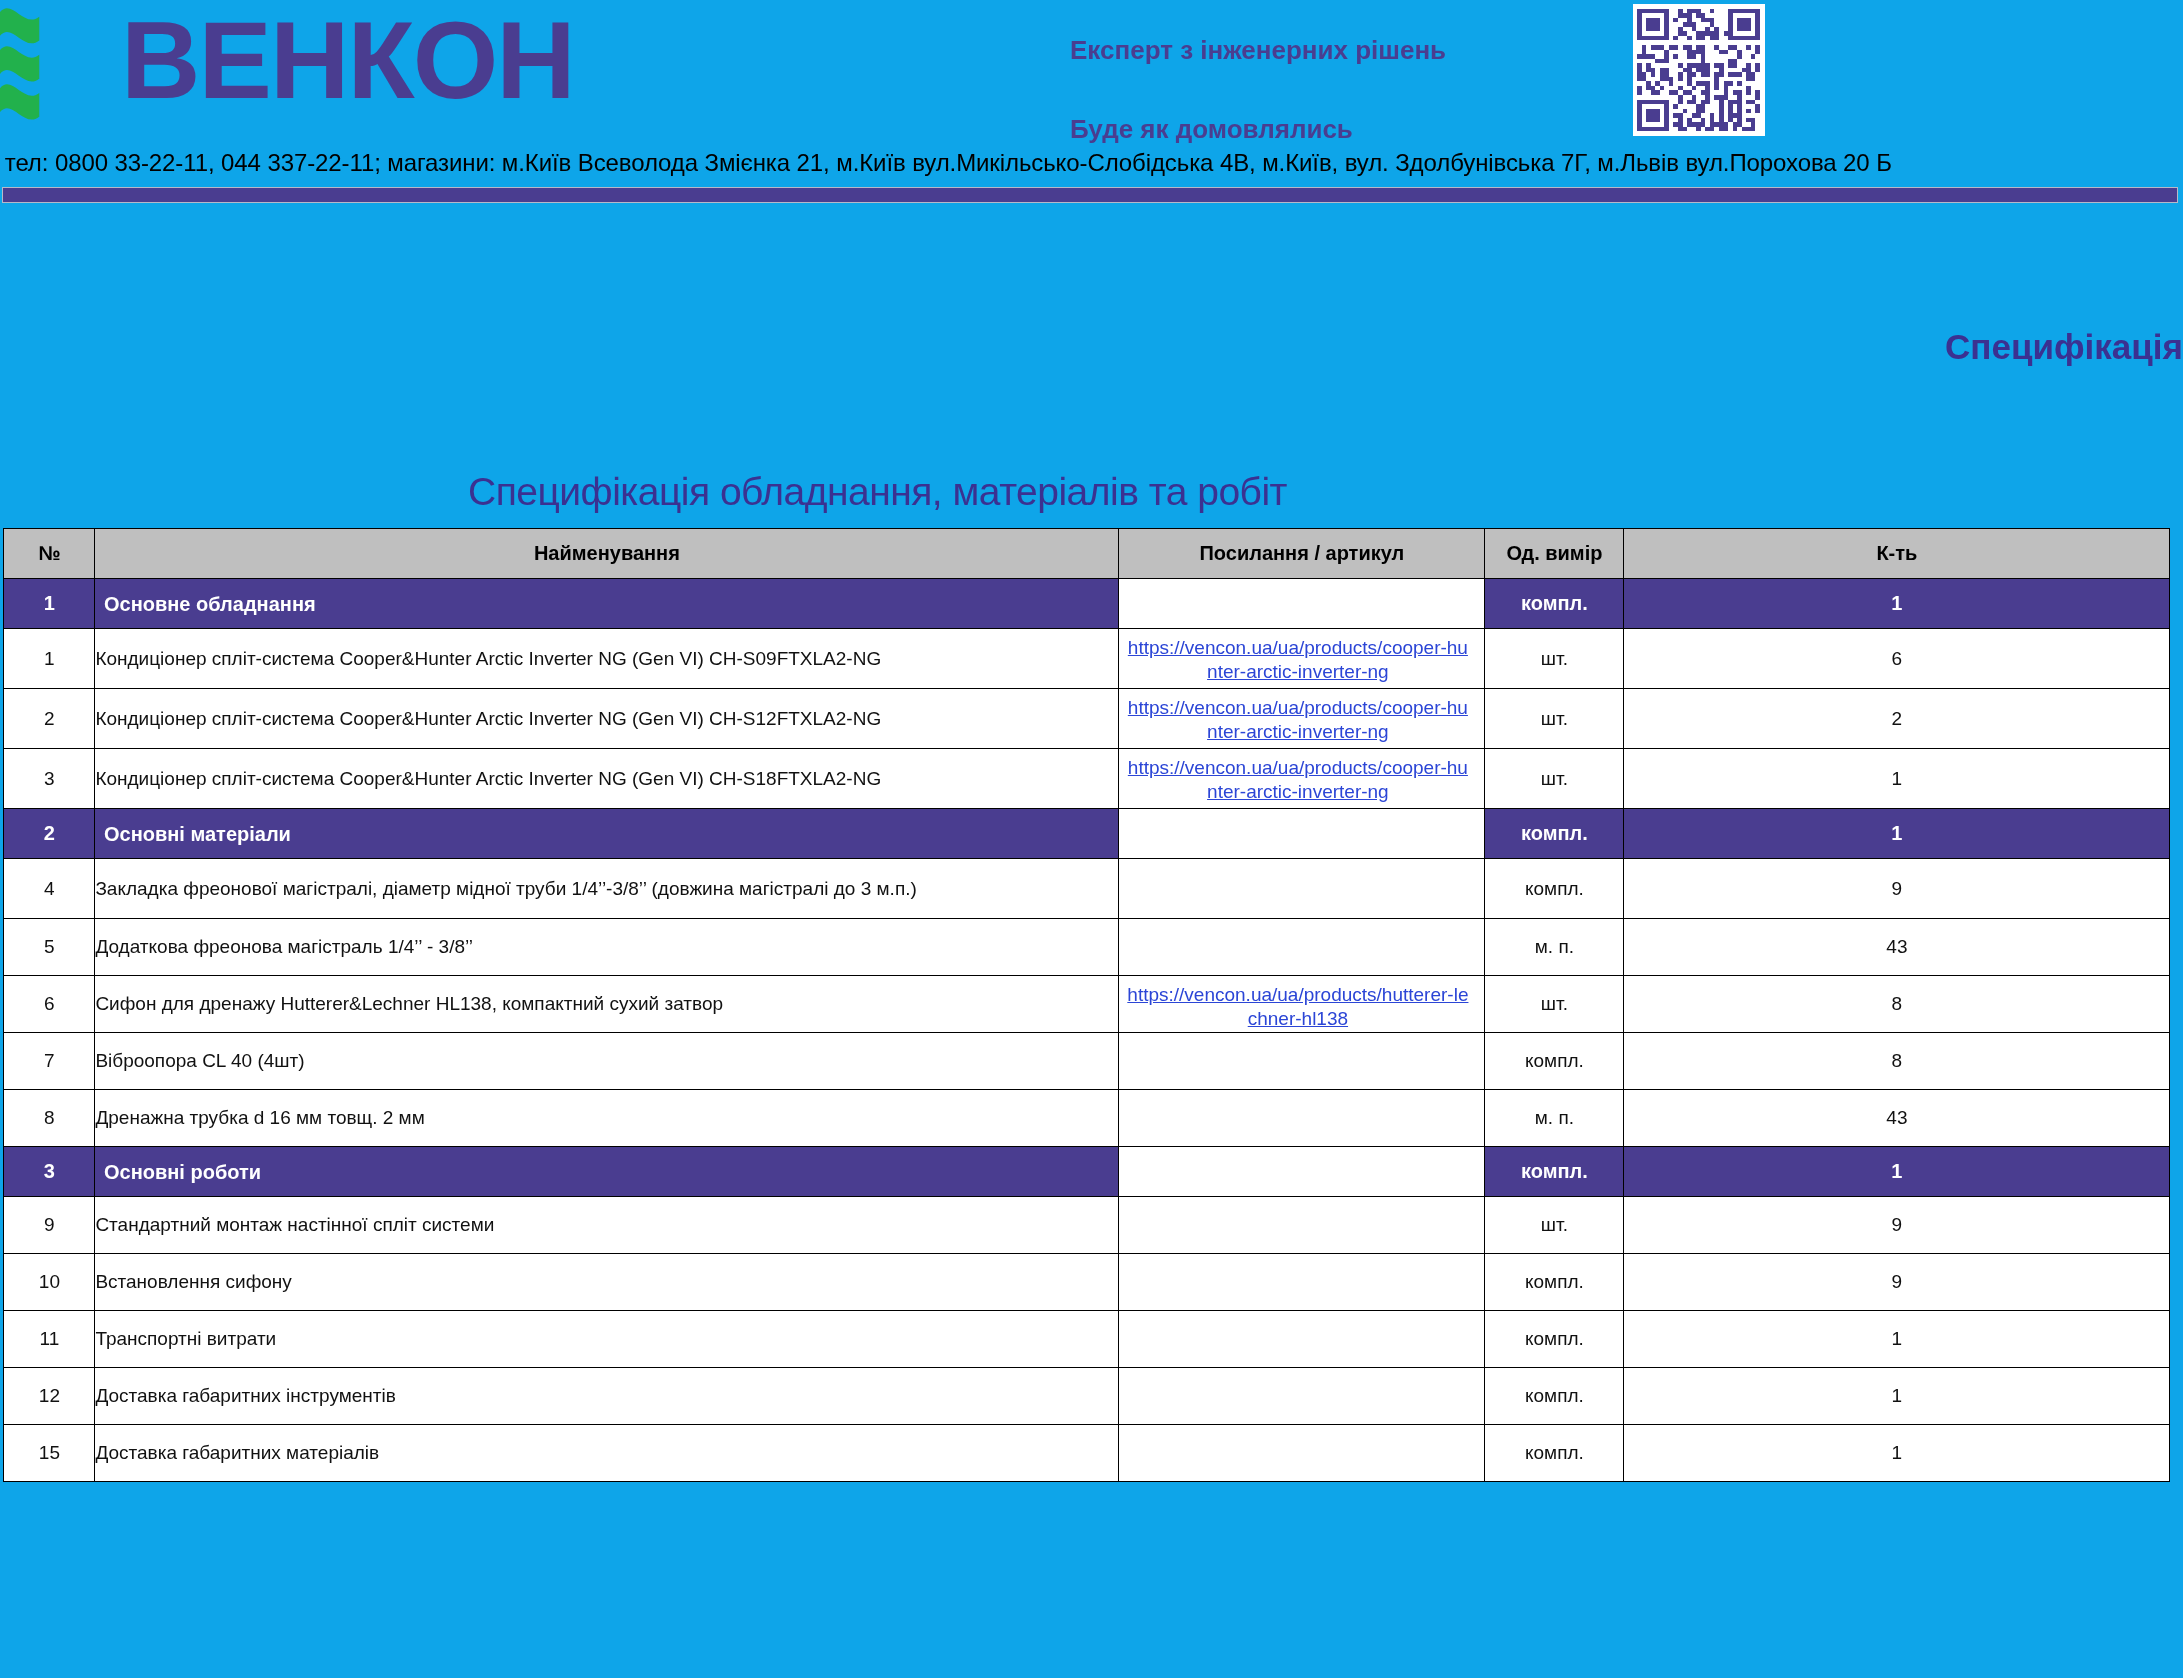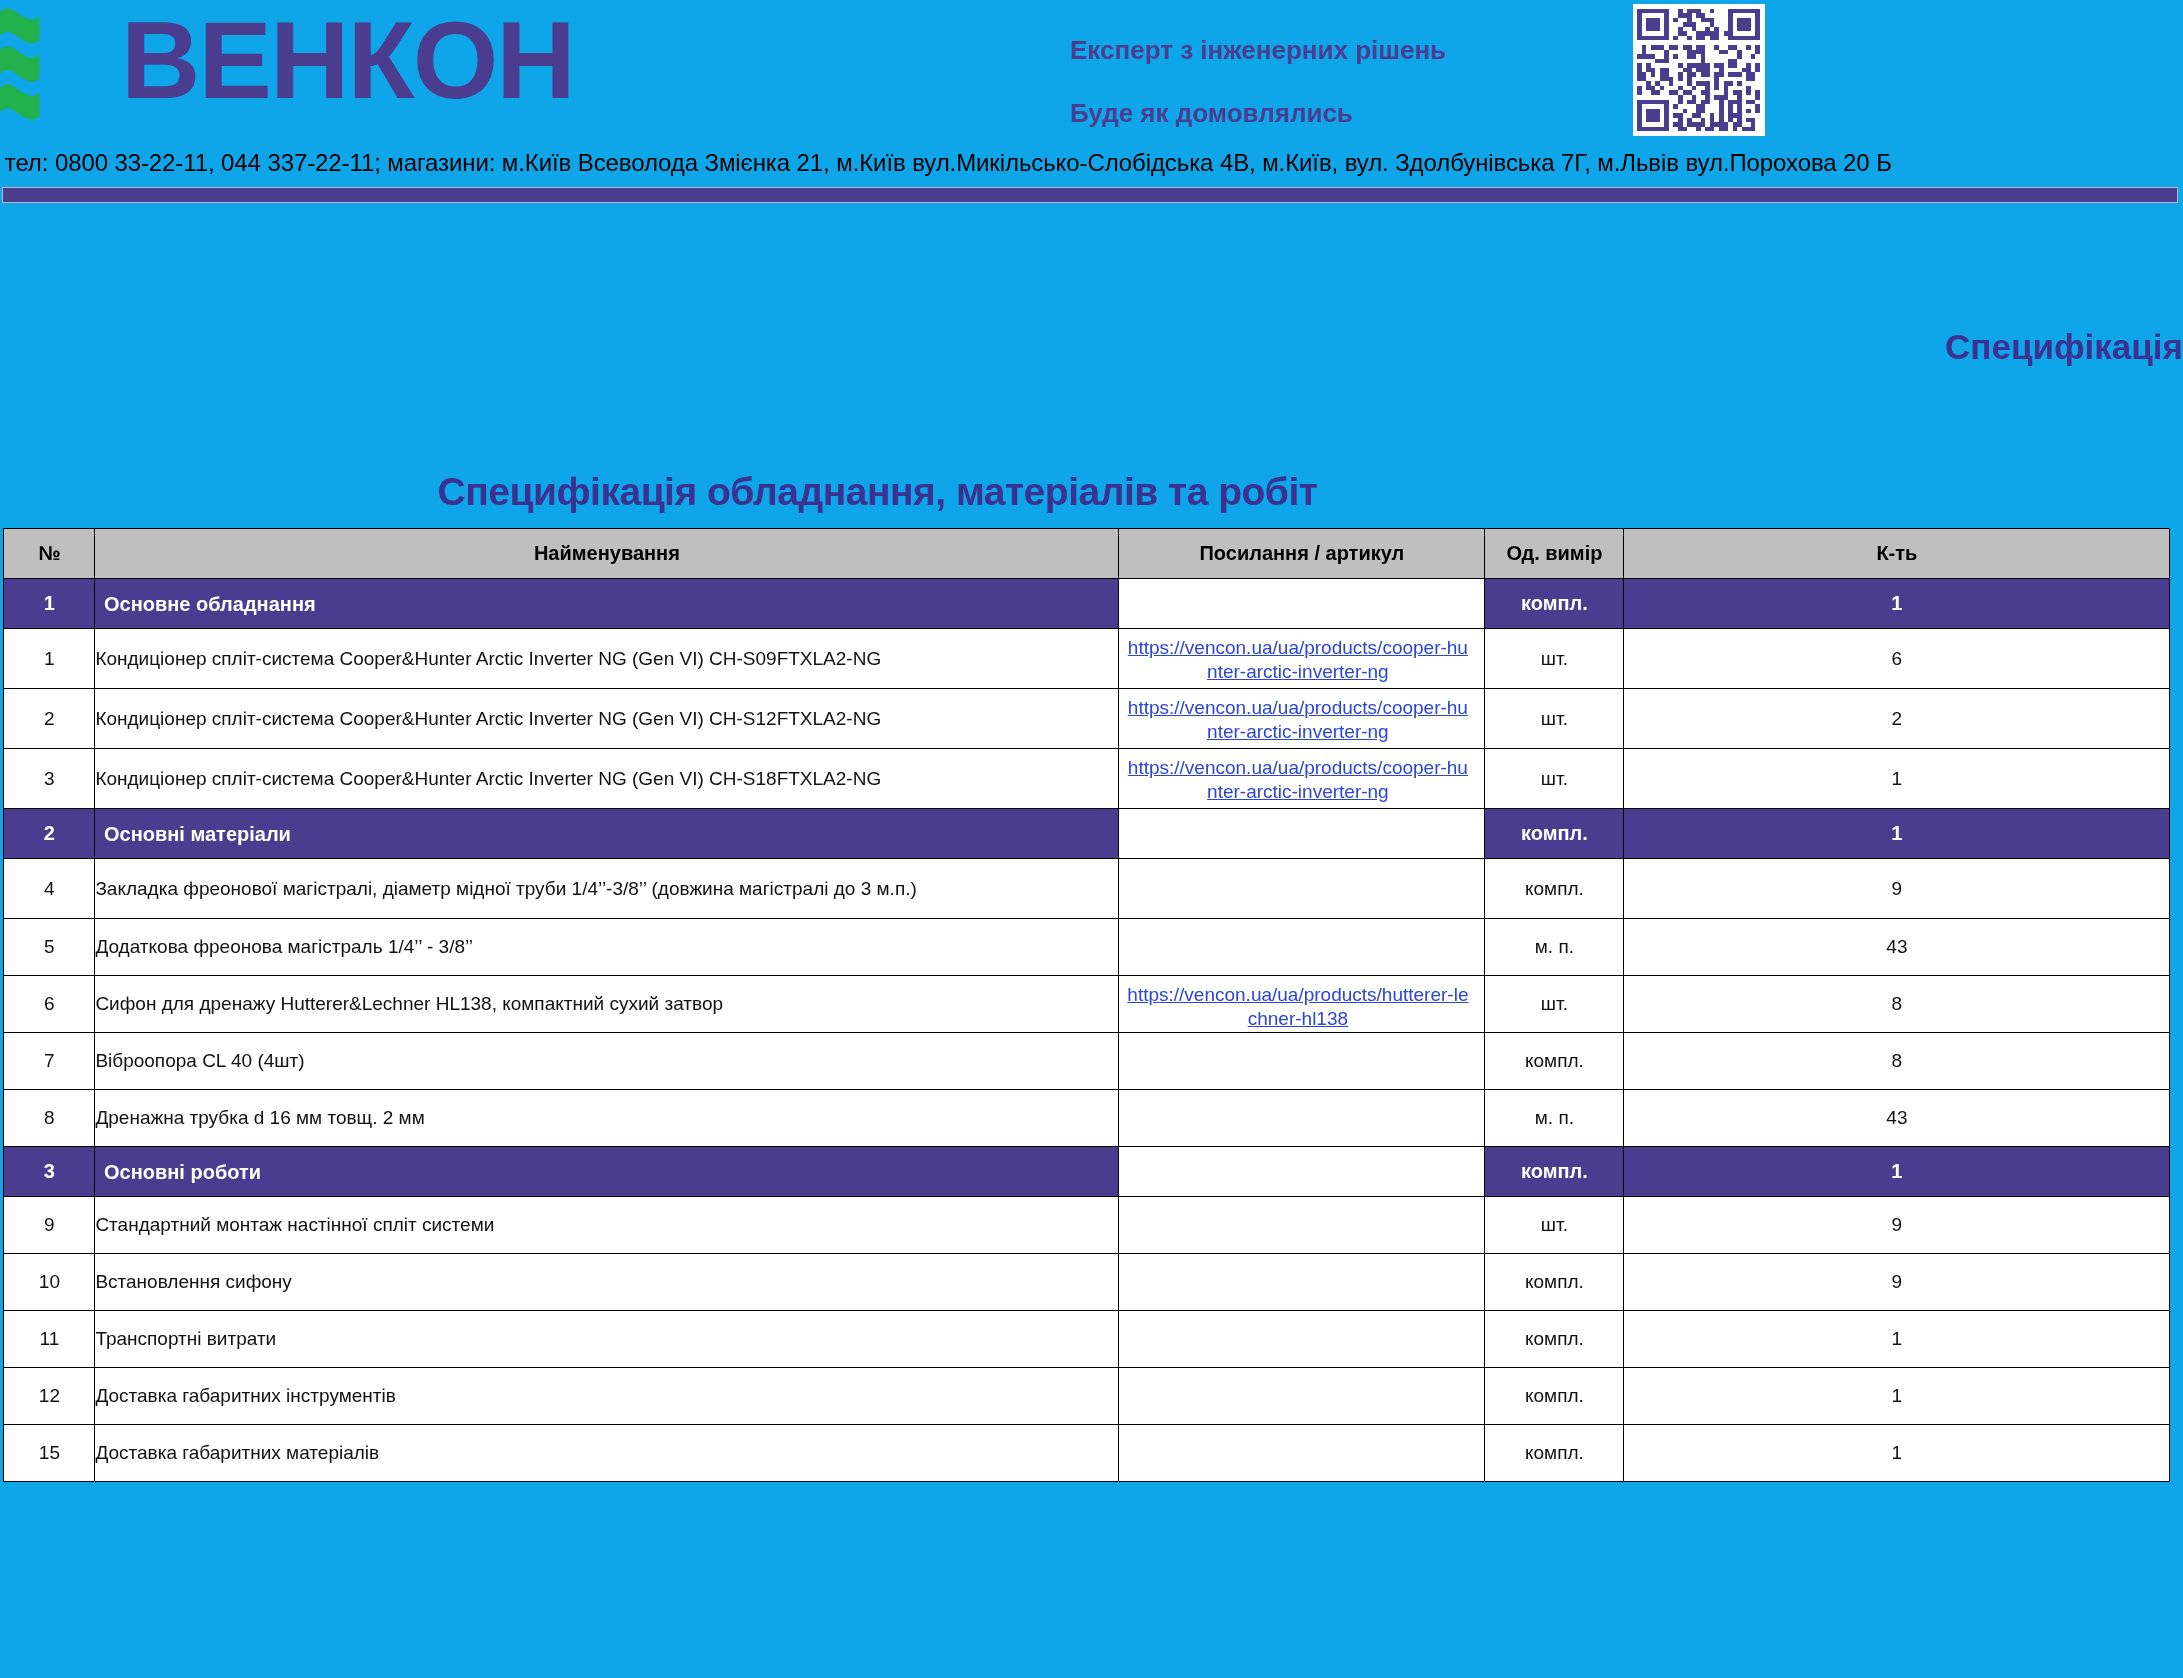--- a/index.html
+++ b/index.html
@@ -22,42 +22,42 @@
     letter-spacing:-1.9px;
     color:#4a3d90;
     font-family:"Liberation Sans","DejaVu Sans",sans-serif;
     transform:scaleX(1.0);
     margin-left:1.9px;
   }
   .taglines{position:absolute;left:1070px;top:36px;width:507px;}
   .tagline{
     color:#4a3d90;font-weight:700;font-size:26px;line-height:29px;
   }
-  .tagline.second{margin-top:34px;}
+  .tagline.second{margin-top:50px;}
   .qr-wrap{position:absolute;left:1624px;top:3.8px;width:149px;height:132px;}
   .qr-wrap svg{display:block;width:149px;height:132px;}
 
   .contact-line{
     position:absolute;left:4.8px;top:151px;width:2173px;
     font-size:24px;font-weight:400;color:#000;line-height:24px;
     white-space:nowrap;letter-spacing:-0.1px;
   }
   .purple-bar{
     position:absolute;left:2.4px;top:187px;width:2176px;height:16.3px;
     background:#4a3d90;border:0.5px solid #b8b8c8;box-sizing:border-box;
   }
 
   
   .doc-title{
     position:absolute;left:0;top:326px;width:2183px;text-align:right;
     font-size:35px;font-weight:700;color:#3b3191;line-height:41px;
   }
   .section-title{
     position:absolute;left:0;top:469px;width:1755px;text-align:center;
-    font-size:39px;font-weight:700;color:#3b3191;line-height:45px;
+    font-size:39px;font-weight:400;color:#3b3191;line-height:45px;
     letter-spacing:-0.5px;
   }
 
   
   .tbl-wrap{position:absolute;left:3.4px;top:528px;width:2166px;}
   table.spec{
     border-collapse:collapse;width:2166px;table-layout:fixed;
     font-size:19px;color:#111;
   }
   table.spec col.c-num{width:91px;}

